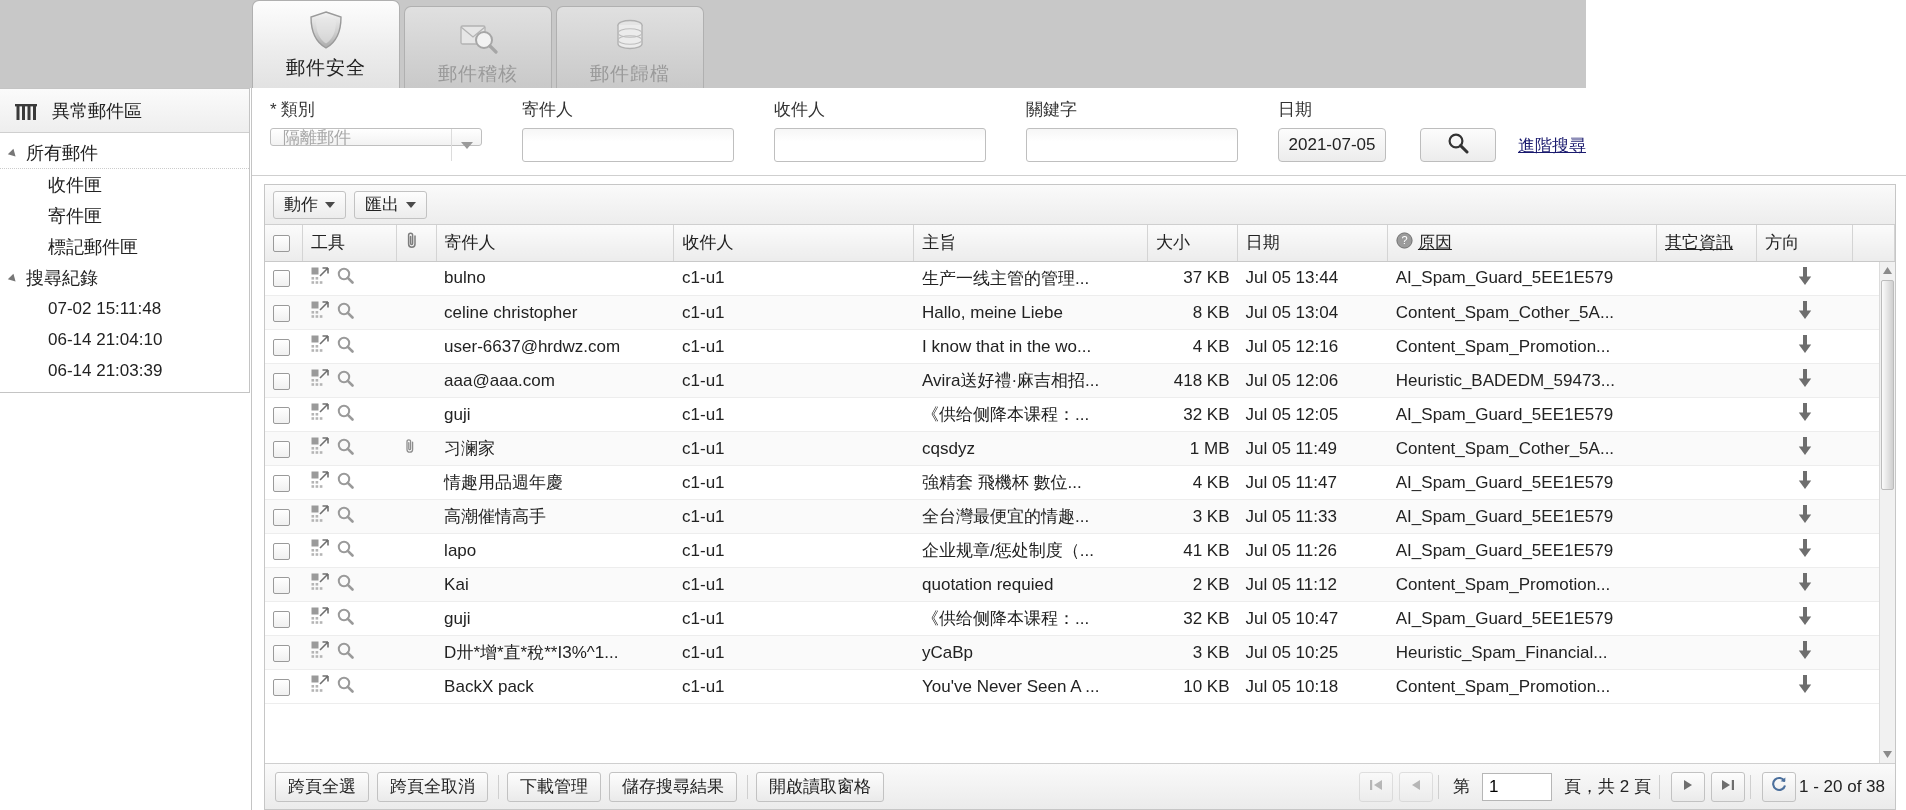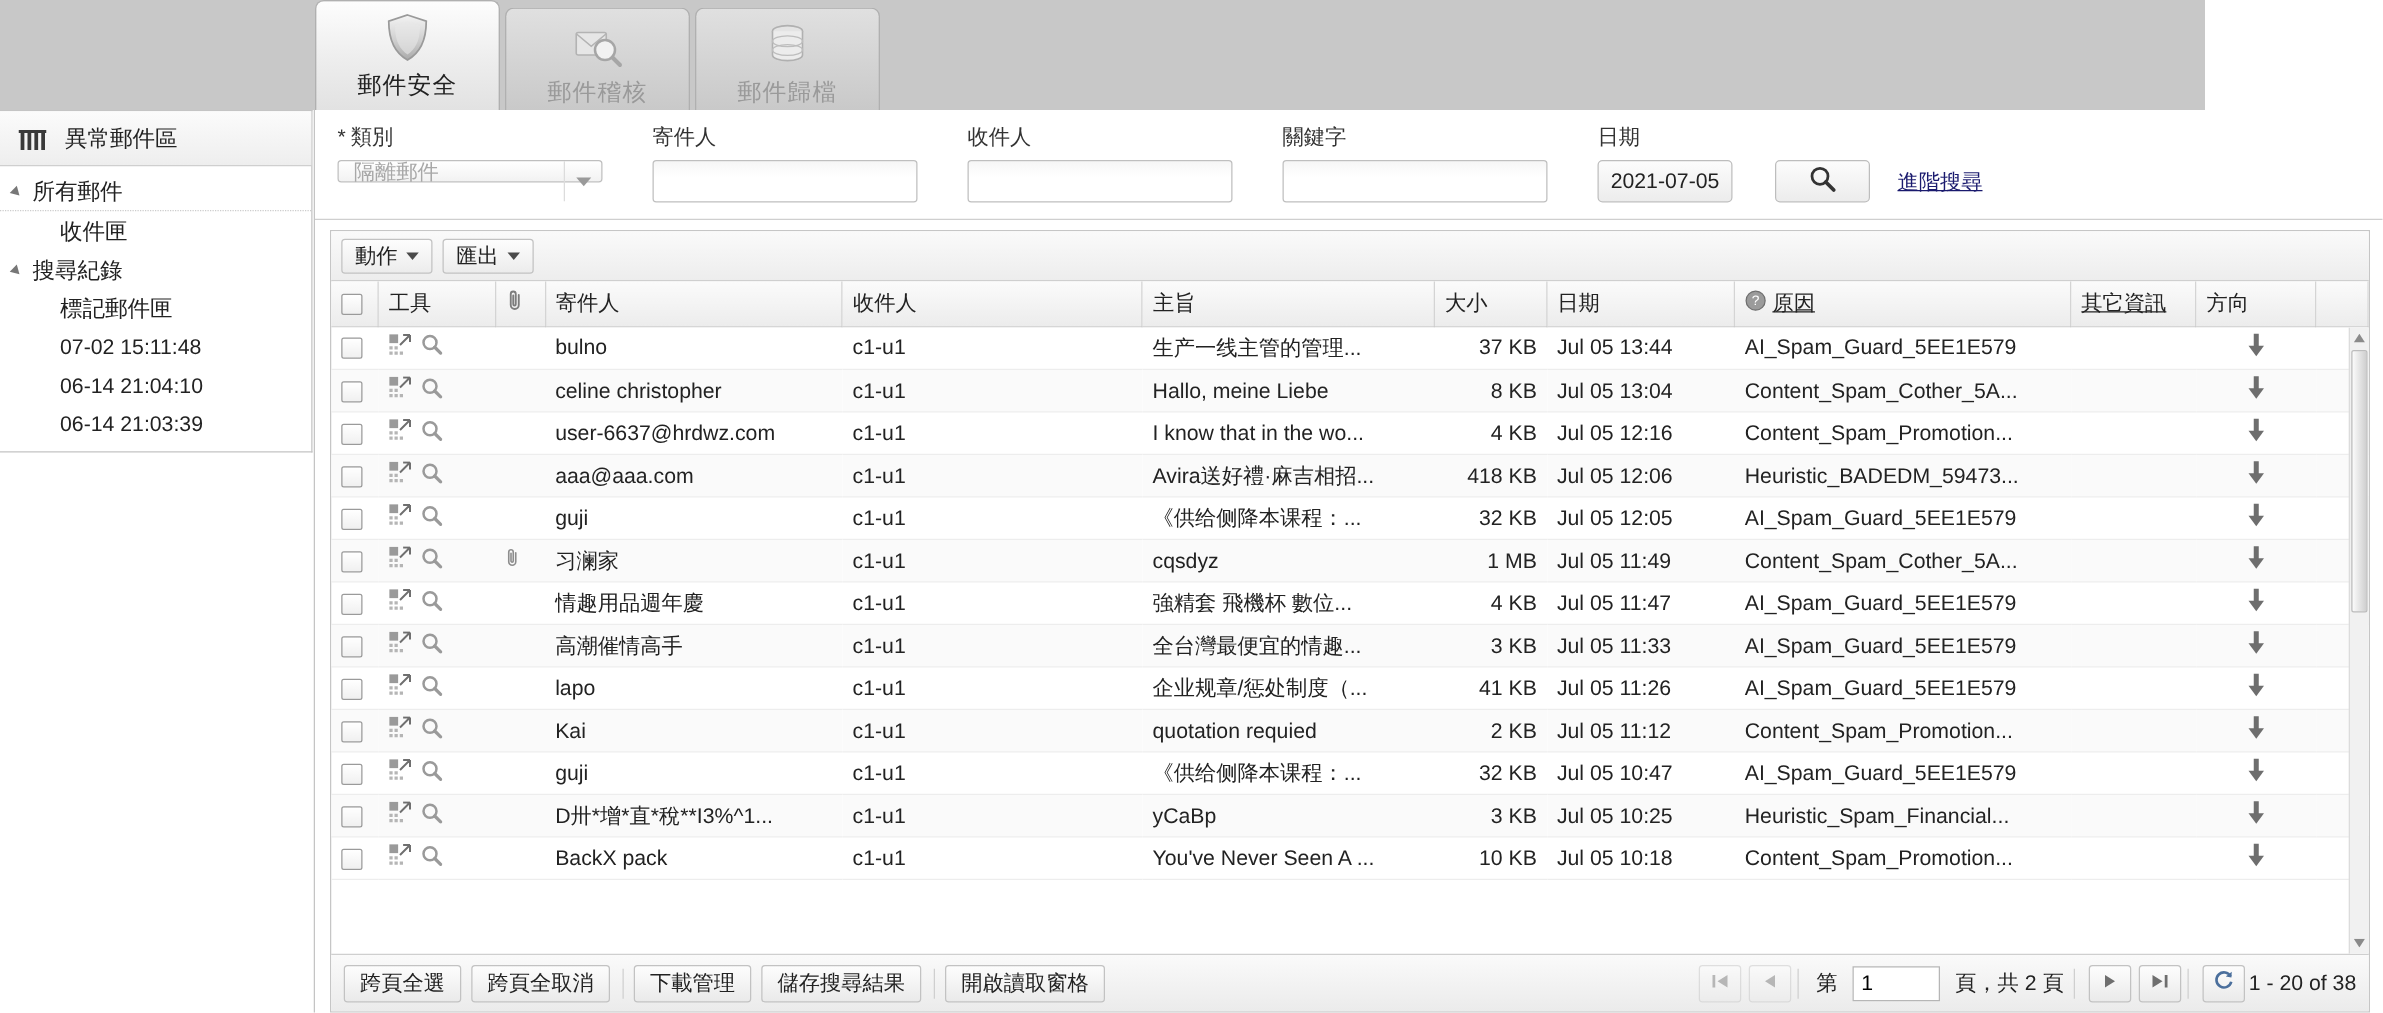--- a/index.html
+++ b/index.html
@@ -11,21 +11,21 @@
     font-family: "Liberation Sans", "DejaVu Sans", sans-serif;
     font-size: 17px;
     color: #222;
     background: #ffffff;
   }
 
   
   .tabbar {
     position: absolute;
     top: 0; left: 0;
-    width: 1764px; height: 88px;
+    width: 1586px; height: 88px;
     background: #c8c8c8;
     display: flex;
     align-items: flex-end;
     padding-left: 252px;
   }
   .tab {
     width: 148px;
     height: 88px;
     margin-right: 4px;
     border: 1px solid #b0b0b0;
@@ -406,26 +406,29 @@
 
     <div class="tree">
       <div class="tree-node">
         <span class="arrow"></span>
         <span>所有郵件</span>
       </div>
       <div class="tree-divider"></div>
       <div class="tree-node child">
         <span>收件匣</span>
       </div>
+      <div class="tree-node child">
+        <span>寄件匣</span>
+      </div>
+      <div class="tree-node child">
+        <span>標記郵件匣</span>
+      </div>
       <div class="tree-node">
         <span class="arrow"></span>
         <span>搜尋紀錄</span>
-      </div>
-      <div class="tree-node child">
-        <span>標記郵件匣</span>
       </div>
       <div class="tree-node child ts">
         <span>07-02 15:11:48</span>
       </div>
       <div class="tree-node child ts">
         <span>06-14 21:04:10</span>
       </div>
       <div class="tree-node child ts">
         <span>06-14 21:03:39</span>
       </div>

